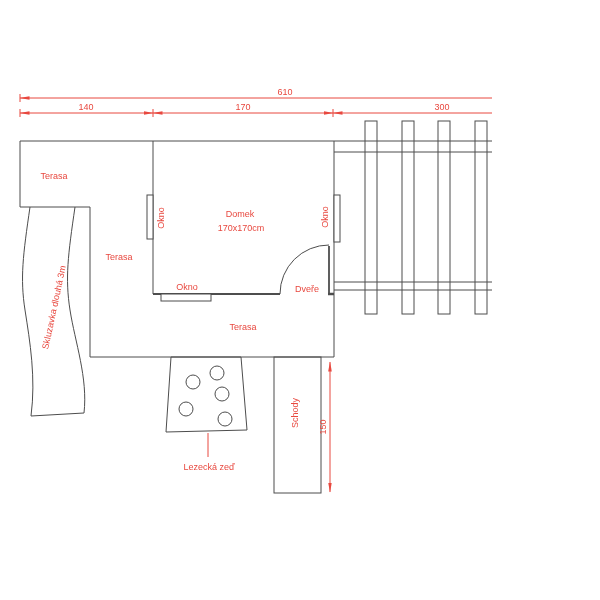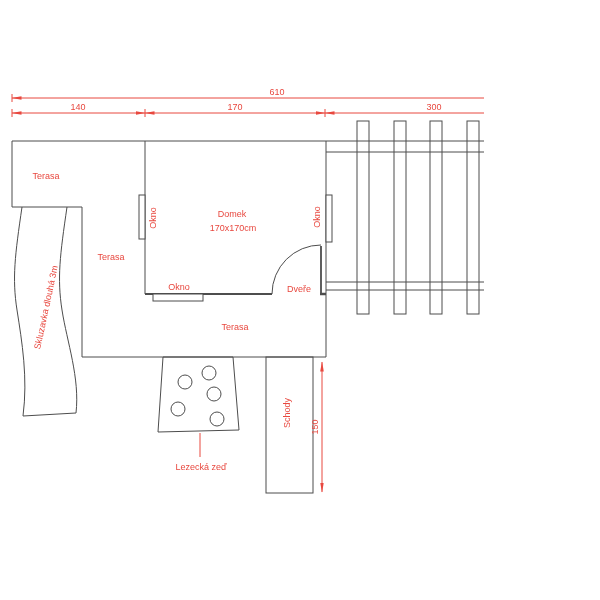--- a/index.html
+++ b/index.html
@@ -1,18 +1,19 @@
 <!DOCTYPE html>
 <html><head>
 <meta charset="utf-8">
 <style>
   html,body{margin:0;padding:0;background:#ffffff;}
   .canvas{
     position:relative;width:484px;height:600px;background:#ffffff;overflow:hidden;
     font-family:"Liberation Sans", sans-serif;
+    margin-left:8px;
   }
   svg{position:absolute;left:0;top:0;}
   text{font-family:"Liberation Sans", sans-serif;}
   .red-label{fill:#e8483f;font-size:9px;}
   .red-dim{fill:#e8483f;font-size:9px;}
 </style>
 </head>
 <body>
 
 <div class="canvas">

